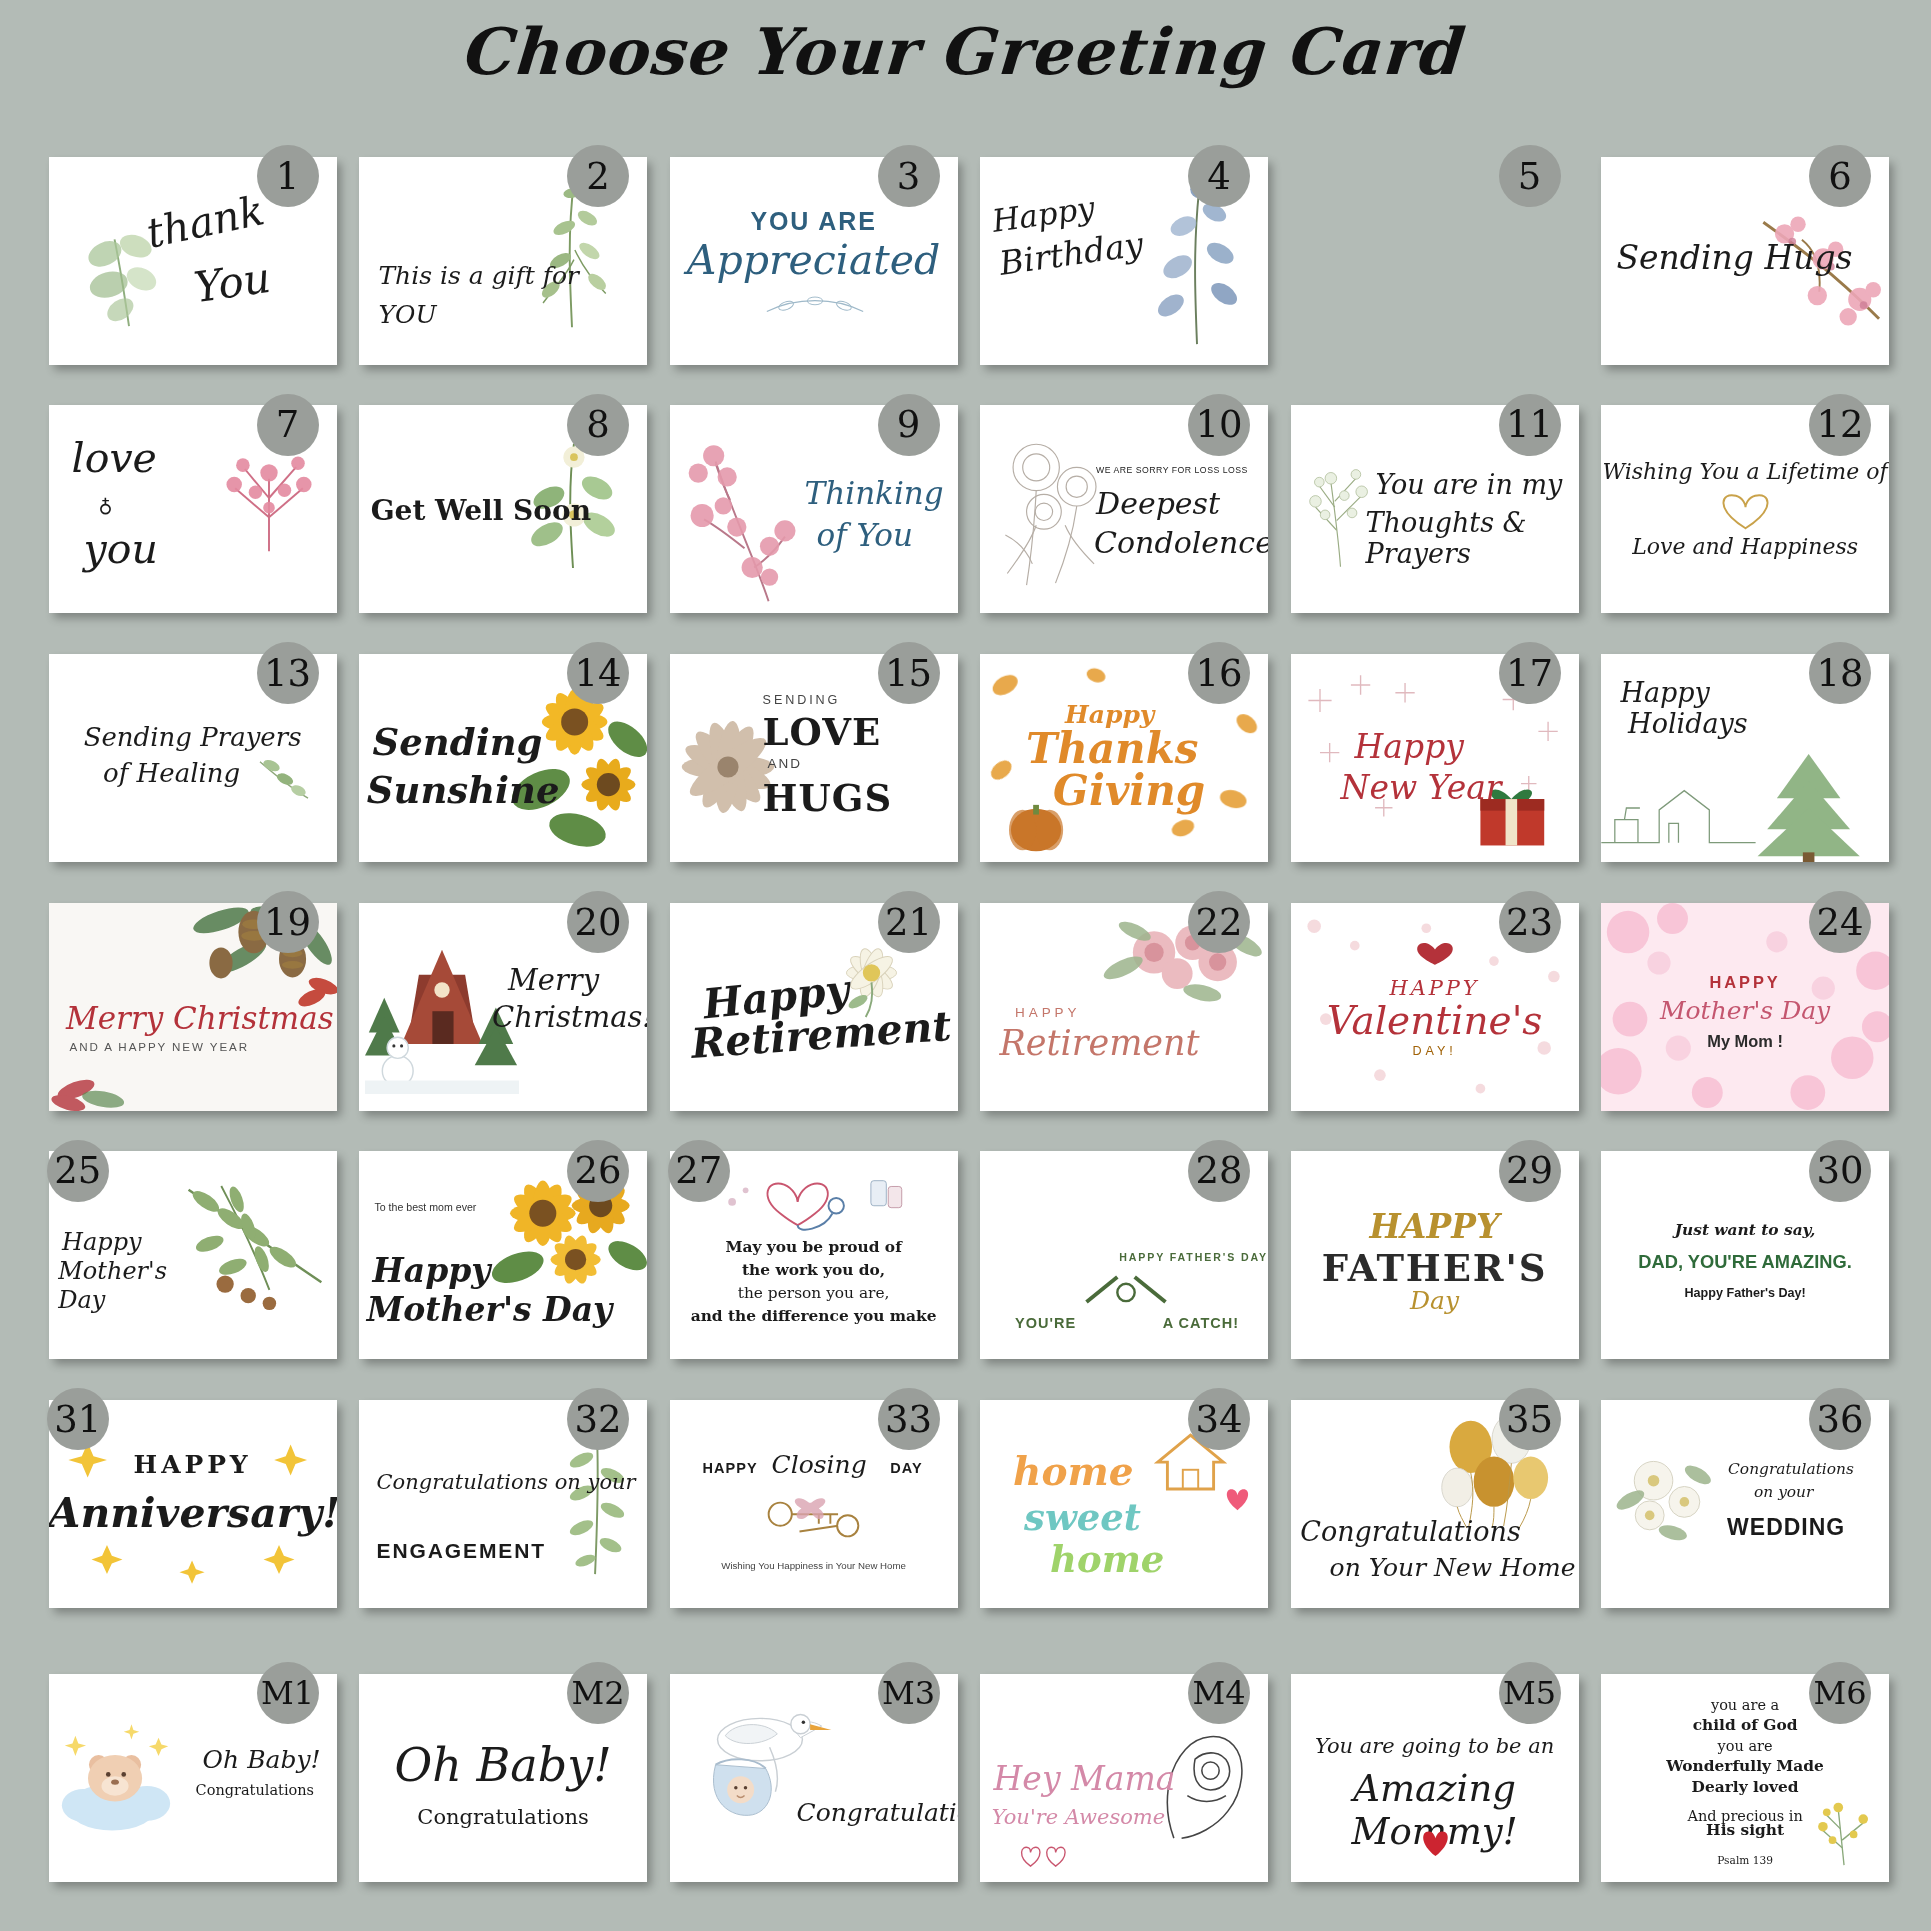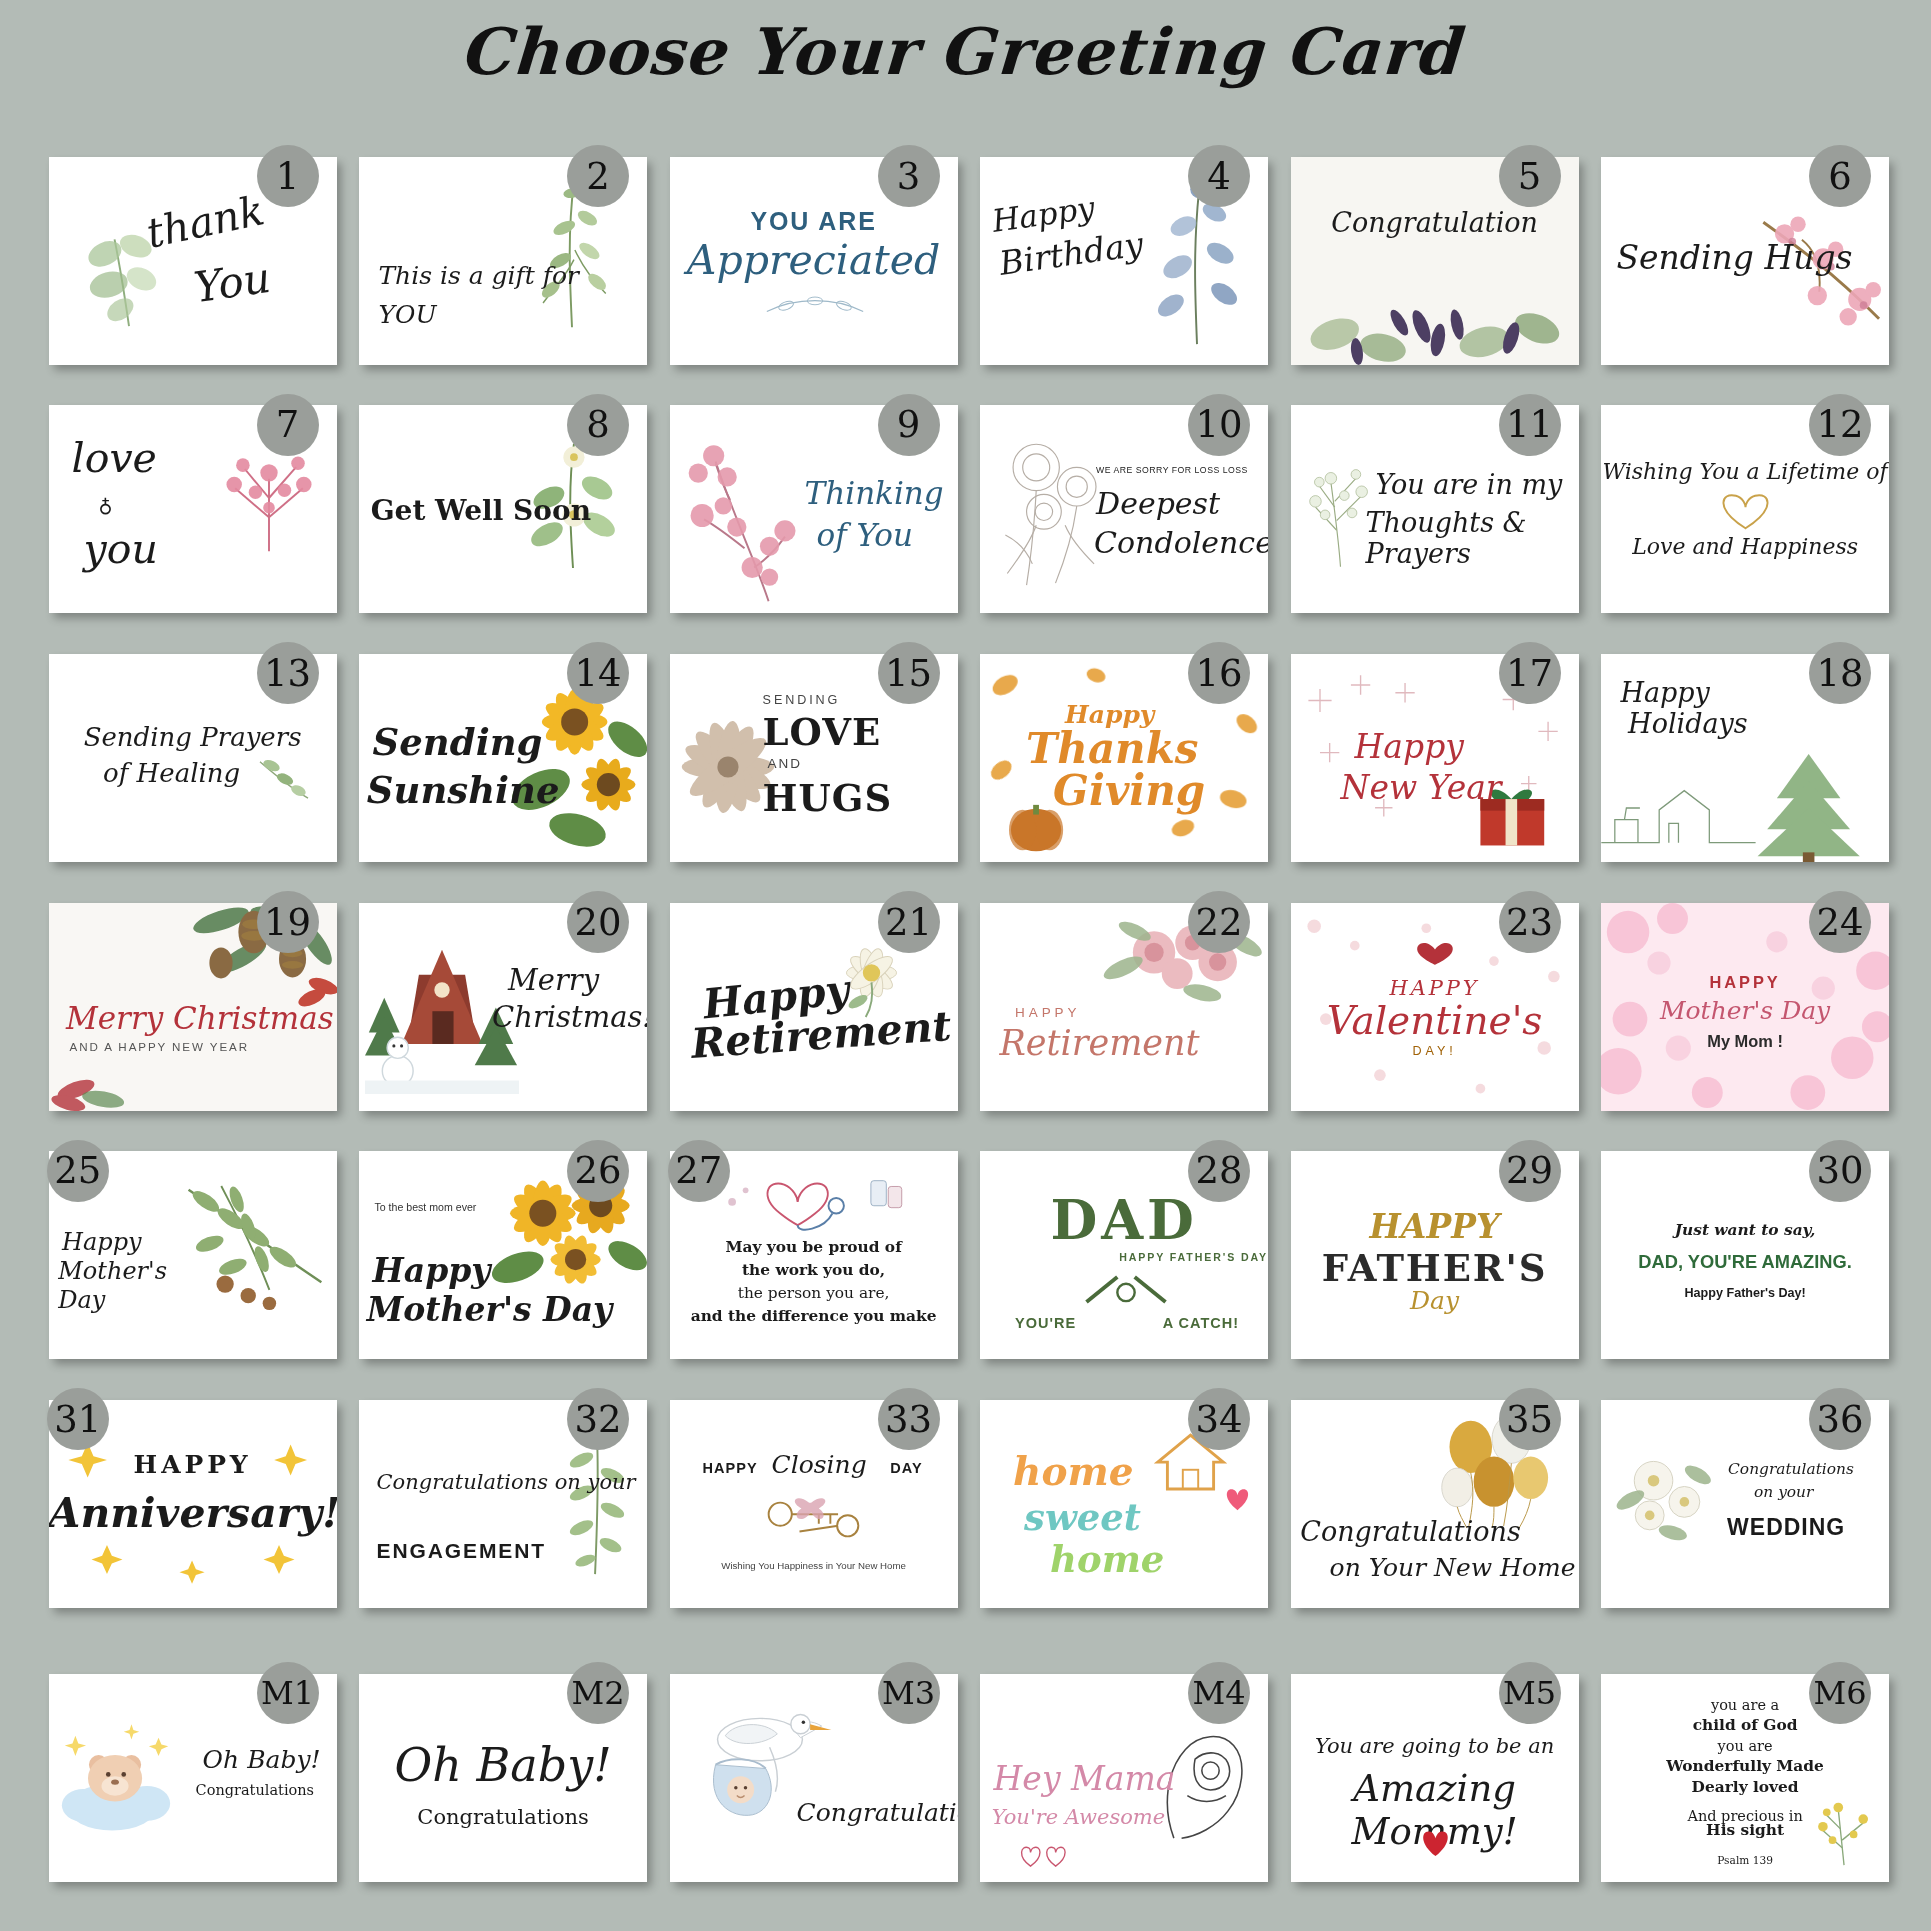--- a/index.html
+++ b/index.html
@@ -157,37 +157,20 @@
             <ellipse cx="80" cy="44" rx="13" ry="8" fill="#91a9c8" opacity=".85" transform="rotate(28 80 44)"></ellipse>
             <circle cx="64" cy="20" r="9" fill="#7f99bd" opacity=".9"></circle>
           </svg>
           <div class="txt script" style="left:11.6px; top:39px; font-size:31px; transform:rotate(-8deg);">Happy</div>
           <div class="txt script" style="left:19.3px; top:77px; font-size:33px; transform:rotate(-8deg);">Birthday</div>
         </div>
         <div class="badge">4</div>
       </div>
 
       <div class="cell">
-        <div class="card" style="background:#f7f6f2;">
-          <svg class="leafy" style="left:0; bottom:0; width:288px; height:106px;" viewBox="0 0 298 110">
-            <ellipse cx="45" cy="78" rx="26" ry="15" fill="#b9c8a8" transform="rotate(-18 45 78)"></ellipse>
-            <ellipse cx="95" cy="92" rx="24" ry="14" fill="#a7bb97" transform="rotate(12 95 92)"></ellipse>
-            <ellipse cx="200" cy="86" rx="26" ry="15" fill="#b2c4a3" transform="rotate(-14 200 86)"></ellipse>
-            <ellipse cx="255" cy="72" rx="24" ry="14" fill="#9fb58f" transform="rotate(22 255 72)"></ellipse>
-            <g fill="#4d3f63">
-              <ellipse cx="135" cy="70" rx="7" ry="18" transform="rotate(-22 135 70)"></ellipse>
-              <ellipse cx="152" cy="84" rx="7" ry="17" transform="rotate(10 152 84)"></ellipse>
-              <ellipse cx="172" cy="68" rx="6" ry="16" transform="rotate(-12 172 68)"></ellipse>
-              <ellipse cx="112" cy="66" rx="6" ry="15" transform="rotate(-30 112 66)"></ellipse>
-              <ellipse cx="228" cy="82" rx="7" ry="17" transform="rotate(18 228 82)"></ellipse>
-              <ellipse cx="68" cy="96" rx="6" ry="14" transform="rotate(-8 68 96)"></ellipse>
-            </g>
-          </svg>
-          <div class="txt script" style="left:0; right:0; top:50px; text-align:center; font-size:27px;">Congratulation</div>
-        </div>
         <div class="badge">5</div>
       </div>
 
       <div class="cell">
         <div class="card">
           <svg class="leafy" style="right:0px; top:46px; width:126px; height:135px;" viewBox="0 0 130 140">
             <path d="M0 20 C35 45 70 70 120 120" stroke="#9a7a4a" stroke-width="3" fill="none"></path>
             <path d="M40 38 C55 50 60 70 58 92" stroke="#9a7a4a" stroke-width="2" fill="none"></path>
             <g fill="#eda7b8" opacity=".9">
               <circle cx="22" cy="32" r="10"></circle>
@@ -765,21 +748,20 @@
           <div class="txt serif" style="left:0; right:0; top:87px; text-align:center; font-size:15.4px; font-weight:bold;">May you be proud of</div>
           <div class="txt serif" style="left:0; right:0; top:110px; text-align:center; font-size:15.4px; font-weight:bold;">the work you do,</div>
           <div class="txt serif" style="left:0; right:0; top:133px; text-align:center; font-size:15.4px; font-weight:normal;">the person you are,</div>
           <div class="txt serif" style="left:0; right:0; top:156px; text-align:center; font-size:15.4px; font-weight:bold;">and the difference you make</div>
         </div>
         <div class="badge left">27</div>
       </div>
 
       <div class="cell">
         <div class="card">
-          <div class="txt serif" style="left:0; right:0; top:37px; text-align:center; font-size:54px; font-weight:bold; color:#4a6b3a; letter-spacing:3.9px;">DAD</div>
           <div class="txt sans" style="left:0; right:0; top:100px; text-align:right; font-size:10.6px; font-weight:bold; color:#4a6b3a; letter-spacing:1.9px;">HAPPY FATHER'S DAY</div>
           <svg class="leafy" style="left:93px; top:122px; width:106px; height:35px;" viewBox="0 0 110 36">
             <path d="M14 30 L46 4" stroke="#4a6b3a" stroke-width="4"></path>
             <path d="M96 30 L64 4" stroke="#4a6b3a" stroke-width="4"></path>
             <circle cx="55" cy="20" r="9" fill="none" stroke="#4a6b3a" stroke-width="2.5"></circle>
           </svg>
           <div class="txt sans" style="left:35px; top:164px; font-size:14.5px; font-weight:bold; color:#4a6b3a; letter-spacing:1px;">YOU'RE</div>
           <div class="txt sans" style="right:29px; top:164px; font-size:14.5px; font-weight:bold; color:#4a6b3a; letter-spacing:1px;">A CATCH!</div>
         </div>
         <div class="badge">28</div>

